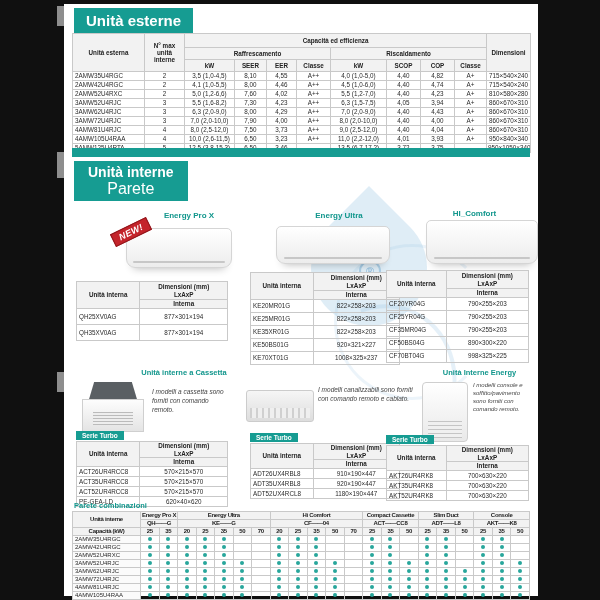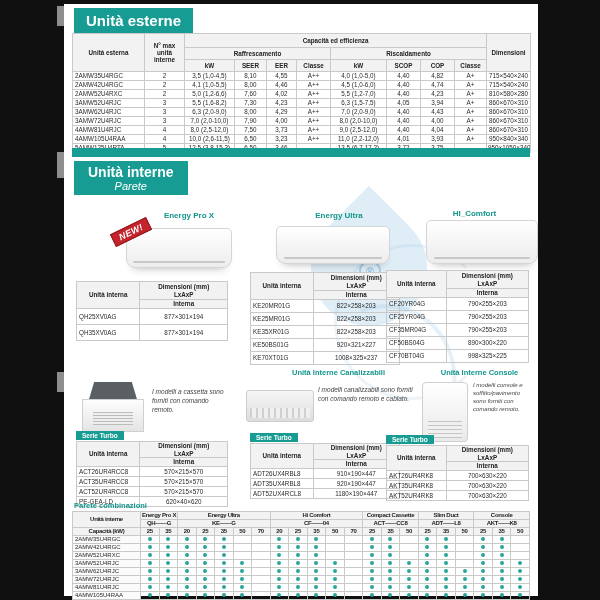--- a/index.html
+++ b/index.html
@@ -19,21 +19,21 @@
              border:3px solid rgba(148,194,226,.18);border-right-color:transparent;}
   .wm-r{left:295px;top:256px;width:18px;height:18px;border:2px solid rgba(130,180,215,.55);
         border-radius:50%;color:rgba(130,180,215,.8);font-size:11px;font-weight:bold;
         text-align:center;line-height:18px;}
 
   
   .badge{position:absolute;background:#169c92;color:#fff;text-align:right;}
   #badge-ext{left:10px;top:4px;padding:4px 12px;font-size:15px;font-weight:bold;}
   #badge-int{left:10px;top:157px;padding:3px 14px;text-align:center;}
   #badge-int .l1{font-size:14px;font-weight:bold;display:block;}
-  #badge-int .l2{font-size:11px;font-style:italic;display:block;}
+  #badge-int .l2{font-size:16px;display:block;}
 
   #teal-bar{position:absolute;left:8px;top:144px;width:458px;height:9px;background:#169c92;}
 
   
   table{border-collapse:collapse;table-layout:fixed;width:100%;}
   th,td{border:1px solid #c9c9c9;padding:0 1px;text-align:center;overflow:hidden;white-space:nowrap;}
   th{background:#f2f2f2;font-weight:bold;color:#222;}
   td{background:transparent;}
   .blk{display:block;}
 
@@ -393,20 +393,21 @@
               <td>890×300×220</td>
             </tr>
             <tr>
               <td class="model-cell">CF70BT04G</td>
               <td>998×325×225</td>
             </tr>
           </tbody>
       </table>
     </div>
 
+    <div class="sec-title mid-title" style="left:25px;top:364px;width:190px;">Unità interne a Cassetta</div>
     <div class="cassette" style="left:18px;top:378px;width:62px;height:50px;">
       <div class="top"></div>
         <div class="panel"></div>
         <div class="grille"></div>
     </div>
     <div class="note" style="left:88px;top:384px;width:78px;">I modelli a cassetta sono forniti con comando remoto.</div>
     <div class="serie" style="left:12px;top:427px;">Serie Turbo</div>
     <div class="unit-table rows-sm" style="left:12px;top:437px;width:152px;">
       <table>
         <colgroup>
@@ -439,21 +440,20 @@
               <td>570×215×570</td>
             </tr>
             <tr>
               <td class="model-cell">PE-GEA-LD</td>
               <td>620×40×620</td>
             </tr>
           </tbody>
       </table>
     </div>
 
-    <div class="sec-title mid-title" style="left:192px;top:364px;width:165px;">Unità Interne Canalizzabili</div>
     <div class="duct" style="left:182px;top:386px;width:66px;height:30px;"></div>
     <div class="note" style="left:254px;top:382px;width:102px;">I modelli canalizzabili sono forniti con comando remoto e cablato.</div>
     <div class="serie" style="left:186px;top:429px;">Serie Turbo</div>
     <div class="unit-table rows-sm" style="left:186px;top:439px;width:150px;">
       <table>
         <colgroup>
             <col style="width:42%">
             <col>
           </colgroup>
         <thead>
@@ -478,21 +478,21 @@
               <td>920×190×447</td>
             </tr>
             <tr>
               <td class="model-cell">ADT52UX4RCL8</td>
               <td>1180×190×447</td>
             </tr>
           </tbody>
       </table>
     </div>
 
-    <div class="sec-title mid-title" style="left:348px;top:364px;width:135px;">Unità Interne Console</div>
+    <div class="sec-title mid-title" style="left:348px;top:364px;width:135px;">Unità Interne Energy</div>
     <div class="console" style="left:358px;top:378px;width:44px;height:58px;"></div>
     <div class="note" style="left:409px;top:377px;width:58px;font-size:6px;">I modelli console e soffitto/pavimento sono forniti con comando remoto.</div>
     <div class="serie" style="left:322px;top:431px;">Serie Turbo</div>
     <div class="unit-table rows-sm" style="left:322px;top:441px;width:143px;">
       <table>
         <colgroup>
             <col style="width:42%">
             <col>
           </colgroup>
         <thead>

